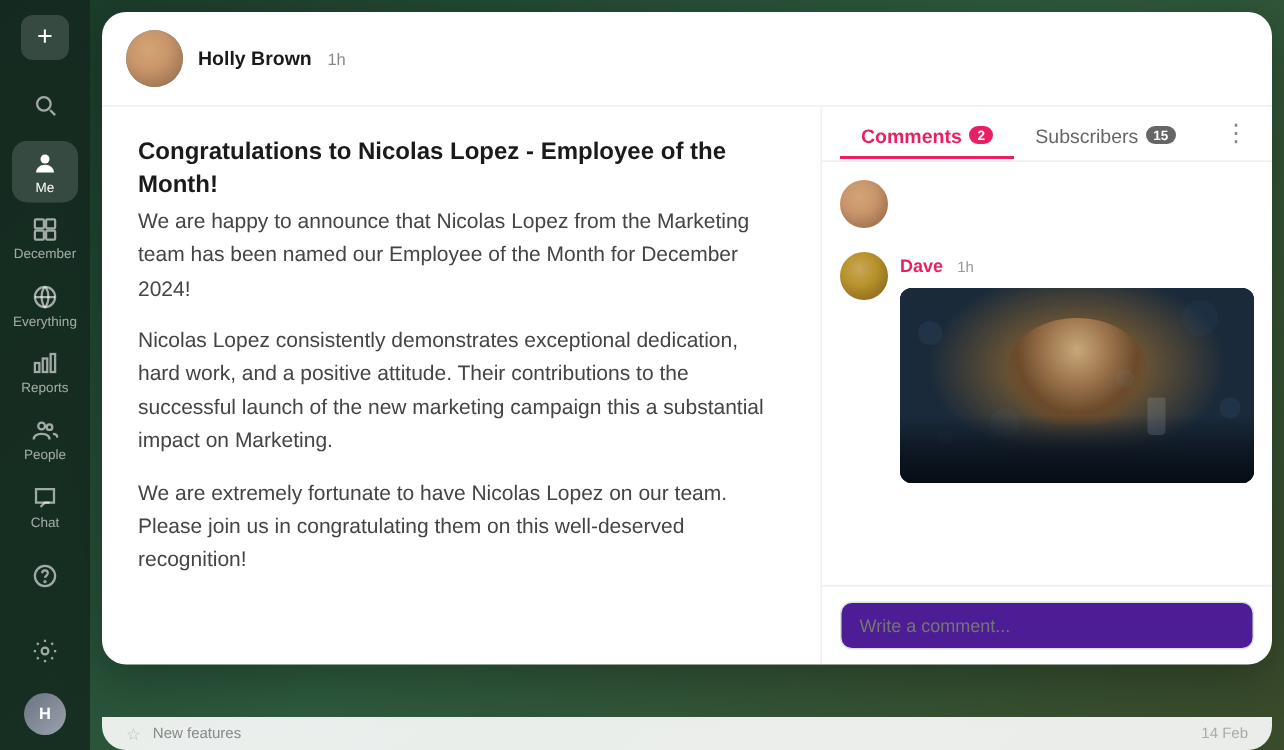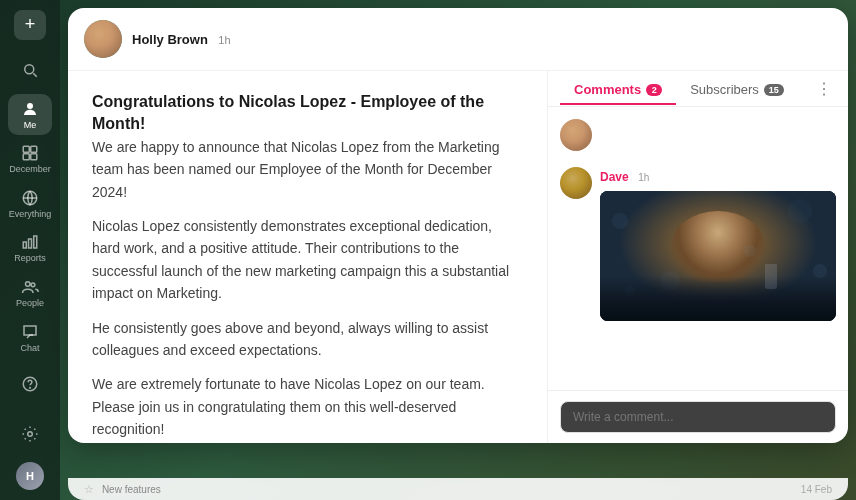--- a/index.html
+++ b/index.html
@@ -366,21 +366,21 @@
     }
 
     .comment-input {
       width: 100%;
       border: 1px solid #e0e0e0;
       border-radius: 8px;
       padding: 8px 12px;
       font-size: 12px;
       color: #999;
       outline: none;
-      background: #404040;
+      background: #4c1d95;
     }
 
     
     .bottom-bar {
       position: absolute;
       bottom: 0;
       left: 68px;
       right: 8px;
       height: 22px;
       background: rgba(255,255,255,0.9);
@@ -509,21 +509,20 @@
       <span class="header-time">1h</span>
     </div>
   </div>
 
   <div class="modal-body">
 
     <div class="content-left">
       <div class="post-title">Congratulations to Nicolas Lopez - Employee of the Month!</div>
       <p class="post-paragraph">We are happy to announce that Nicolas Lopez from the Marketing team has been named our Employee of the Month for December 2024!</p>
       <p class="post-paragraph">Nicolas Lopez consistently demonstrates exceptional dedication, hard work, and a positive attitude. Their contributions to the successful launch of the new marketing campaign this a substantial impact on Marketing.</p>
-      <p class="post-paragraph">He consistently goes above and beyond, always willing to assist colleagues and exceed expectations.</p>
       <p class="post-paragraph">We are extremely fortunate to have Nicolas Lopez on our team. Please join us in congratulating them on this well-deserved recognition!</p>
     </div>
 
     <div class="content-right">
 
       <div class="comments-tabs">
         <div class="tab-item active">
           <span>Comments</span>
           <span class="tab-badge">2</span>
         </div>

